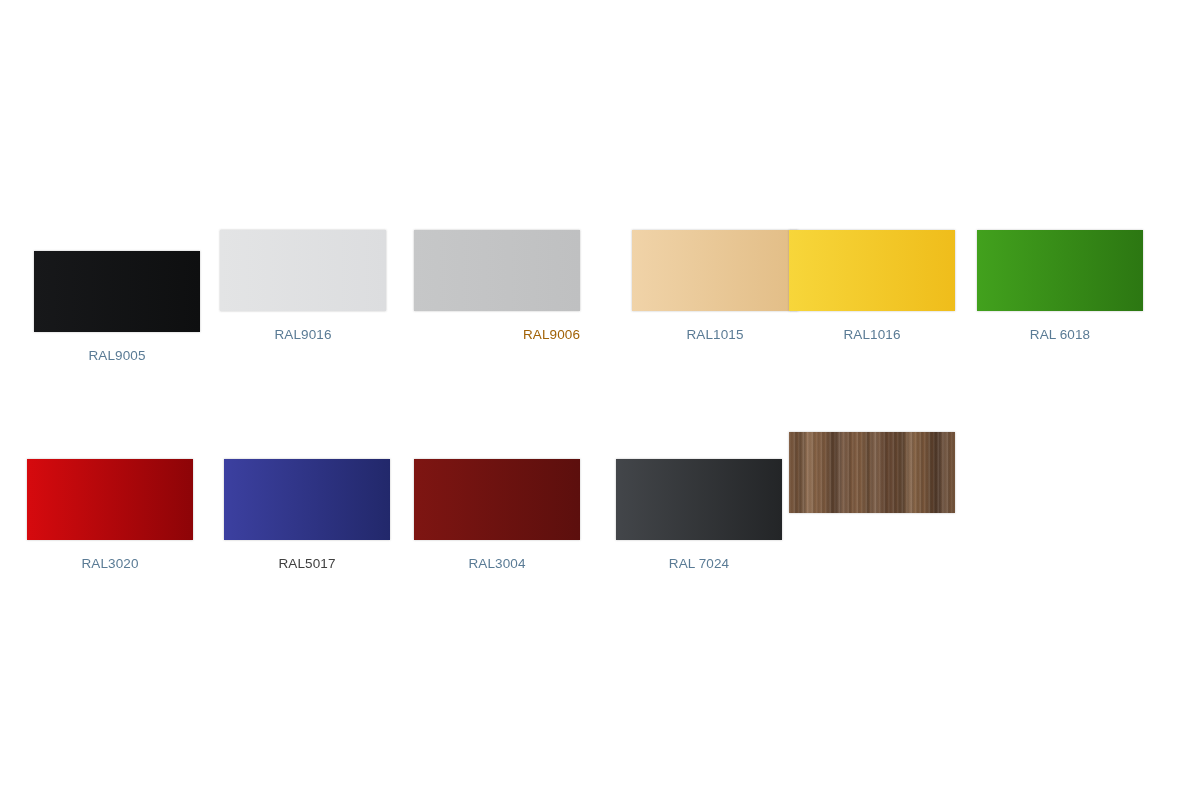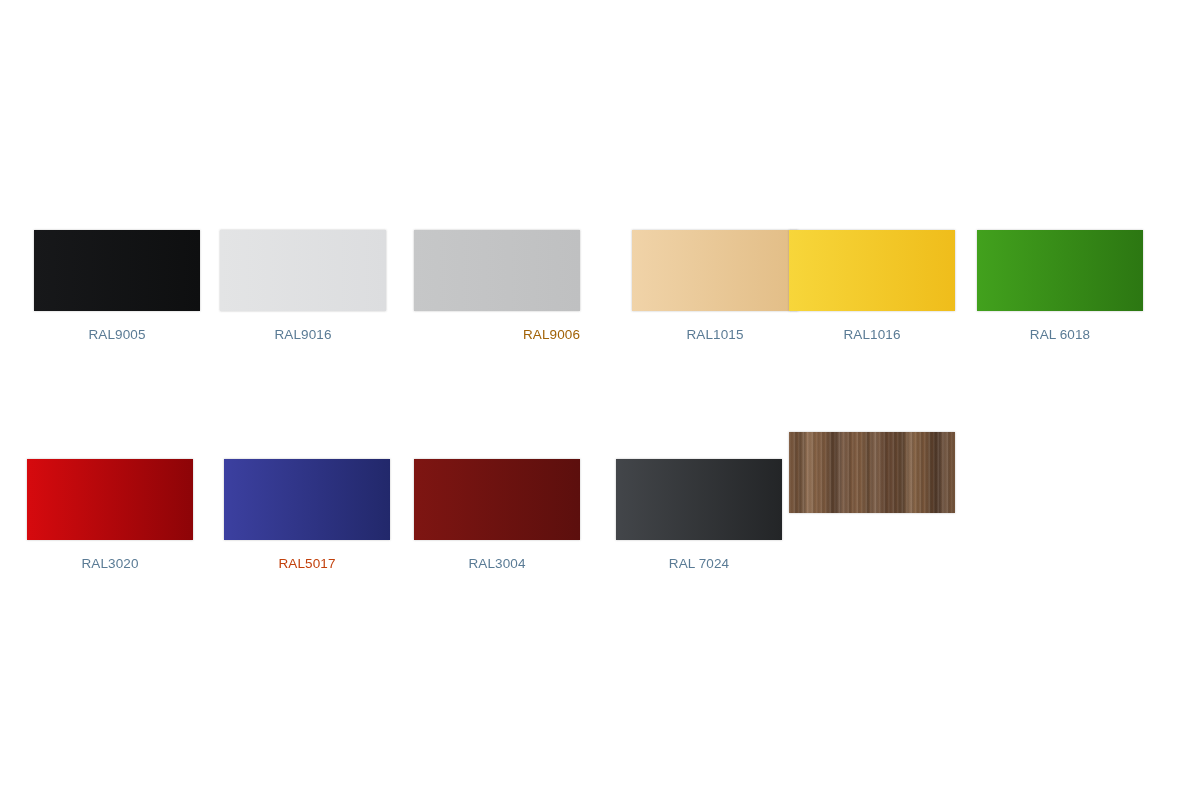--- a/index.html
+++ b/index.html
@@ -103,21 +103,21 @@
         #7a5639 100%);
   }
 </style>
 </head>
 <body style="background: rgb(255, 255, 255);">
 
 <div id="palette-board">
 
   <div class="swatch-row" id="swatch-row-1">
 
-    <div class="swatch-cell" style="left:34px;">
+    <div class="swatch-cell" style="left:34px;margin-top:21px;">
       <div class="swatch-chip" id="chip-r1c0" style="background: linear-gradient(90deg, rgb(23, 24, 26) 0%, rgb(14, 15, 16) 100%);"></div>
       <div class="swatch-label" style="color: rgb(90, 123, 149);">RAL9005</div>
     </div>
 
     <div class="swatch-cell" style="left:220px;">
       <div class="swatch-chip" id="chip-r1c1" style="background: linear-gradient(90deg, rgb(227, 228, 229) 0%, rgb(220, 221, 223) 100%);"></div>
       <div class="swatch-label" style="color: rgb(90, 123, 149);">RAL9016</div>
     </div>
 
     <div class="swatch-cell" style="left:414px;">
@@ -144,21 +144,21 @@
 
   <div class="swatch-row" id="swatch-row-2">
 
     <div class="swatch-cell" style="left:27px;">
       <div class="swatch-chip" id="chip-r2c0" style="background: linear-gradient(90deg, rgb(214, 10, 14) 0%, rgb(141, 4, 7) 100%);"></div>
       <div class="swatch-label" style="color: rgb(90, 123, 149);">RAL3020</div>
     </div>
 
     <div class="swatch-cell" style="left:224px;">
       <div class="swatch-chip" id="chip-r2c1" style="background: linear-gradient(90deg, rgb(60, 64, 160) 0%, rgb(34, 40, 107) 100%);"></div>
-      <div class="swatch-label" style="color: #c2410c;">RAL5017</div>
+      <div class="swatch-label" style="color: #404040;">RAL5017</div>
     </div>
 
     <div class="swatch-cell" style="left:414px;">
       <div class="swatch-chip" id="chip-r2c2" style="background: linear-gradient(90deg, rgb(126, 21, 18) 0%, rgb(92, 15, 13) 100%);"></div>
       <div class="swatch-label" style="color: rgb(90, 123, 149);">RAL3004</div>
     </div>
 
     <div class="swatch-cell" style="left:600px;padding-left:16px;">
       <div class="swatch-chip" id="chip-r2c3" style="background: linear-gradient(90deg, rgb(67, 70, 74) 0%, rgb(35, 37, 39) 100%);"></div>
       <div class="swatch-label" style="color: rgb(90, 123, 149);">RAL 7024</div>

